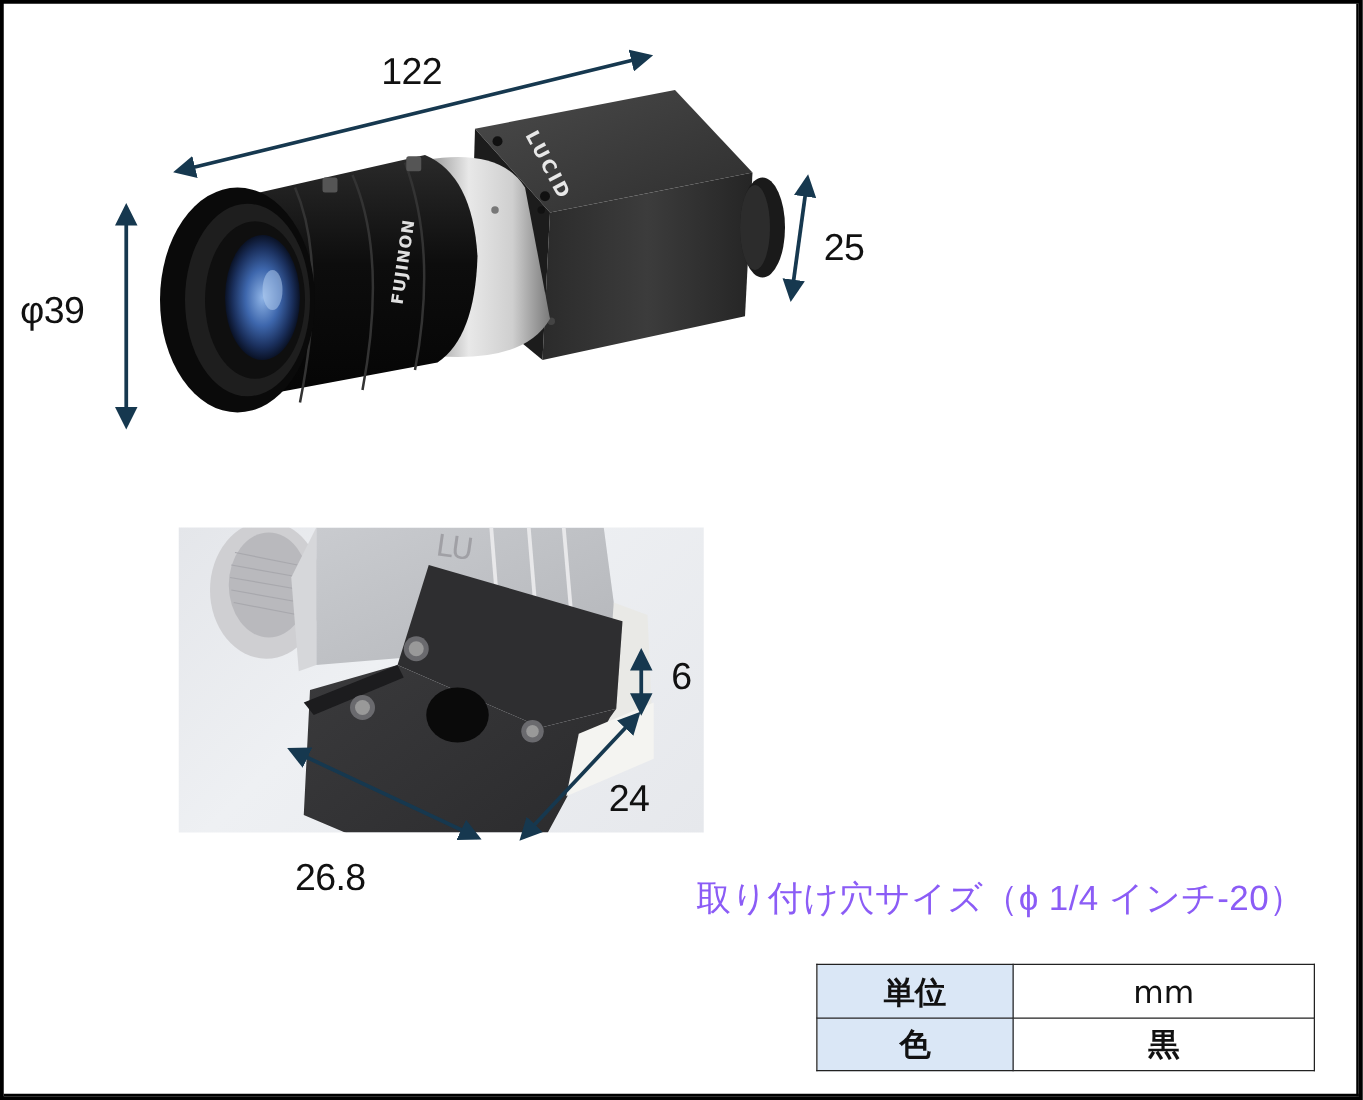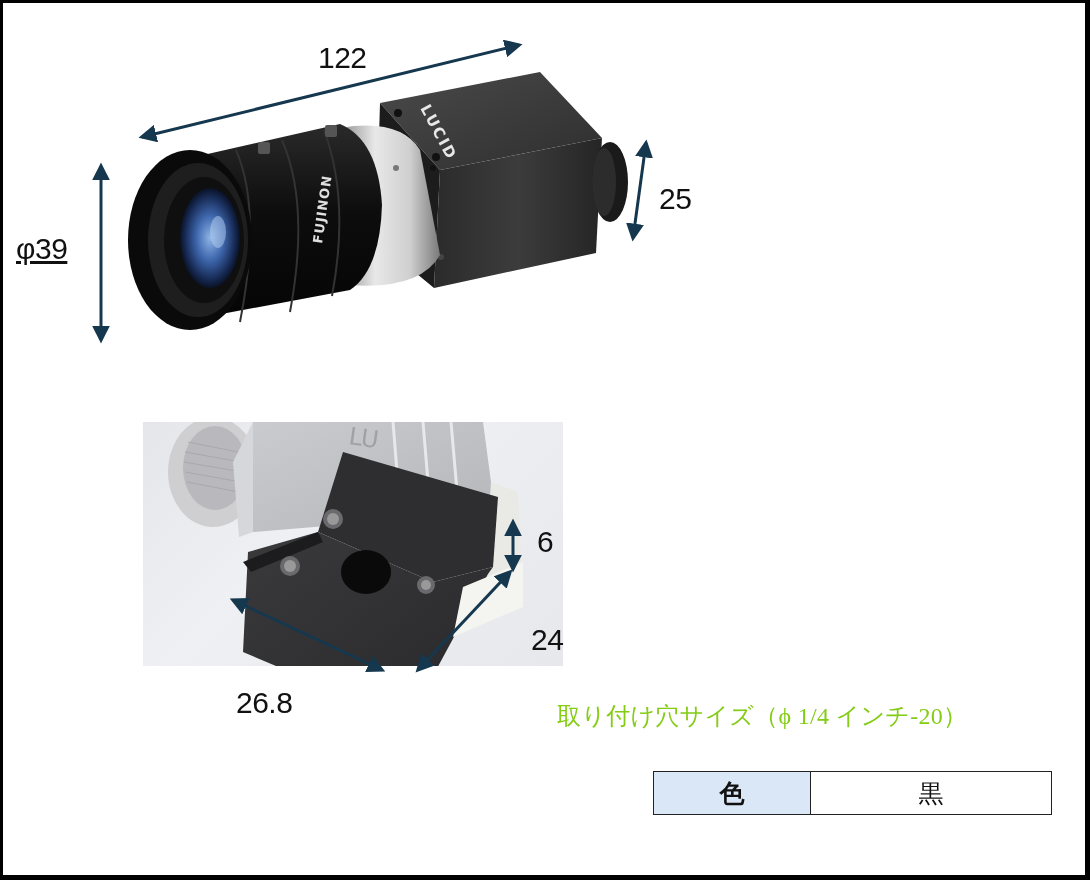--- a/index.html
+++ b/index.html
@@ -10,22 +10,22 @@
     background: #ffffff; border-right: 2px solid #000; border-bottom: 2px solid #000;
   }
   .dim-label { position: absolute; font-size: 30px; color: #111; line-height: 1; letter-spacing: -0.5px; }
   .photo-top { position: absolute; left: 0; top: 0; width: 1090px; height: 400px; }
   .photo-bottom {
     position: absolute; left: 143px; top: 422px; width: 420px; height: 244px;
     background: linear-gradient(135deg, #e4e6ea 0%, #eef0f3 40%, #e6e8ec 100%);
     overflow: hidden;
   }
   .caption {
-    position: absolute; left: 557px; top: 700px; font-size: 24px; color: #84cc16;
-    font-family: Liberation Serif, serif; letter-spacing: 0.3px; white-space: nowrap;
+    position: absolute; left: 557px; top: 700px; font-size: 28px; color: #8b5cf6;
+    font-family: Liberation Sans, sans-serif; letter-spacing: 0.3px; white-space: nowrap;
   }
   table.spec {
     position: absolute; left: 653px; top: 771px; width: 399px; border-collapse: collapse;
     font-family: "DejaVu Sans", sans-serif;
   }
   table.spec td { border: 1.5px solid #222; height: 43px; text-align: center; font-size: 25px; color: #111; }
   table.spec td.key { width: 157px; background: #dae7f6; font-weight: bold; }
   table.spec td.val { background: #fff; }
   table.spec tr:nth-child(2) td.val { font-weight: bold; }
   table.spec tr:nth-child(2) td { height: 42px; }
@@ -109,22 +109,22 @@
     <ellipse cx="204" cy="240" rx="40" ry="63" fill="#0f0f0f"></ellipse>
     <ellipse cx="210" cy="238" rx="30" ry="50" fill="url(#glass)"></ellipse>
     <ellipse cx="218" cy="232" rx="8" ry="16" fill="#b8d2f2" opacity="0.5"></ellipse>
   </g>
 
   <line x1="142" y1="137" x2="519" y2="45" stroke="#16384f" stroke-width="3" marker-start="url(#ah)" marker-end="url(#ah)"></line>
   <line x1="101" y1="166" x2="101" y2="340" stroke="#16384f" stroke-width="3" marker-start="url(#ah)" marker-end="url(#ah)"></line>
   <line x1="646" y1="143" x2="633" y2="238" stroke="#16384f" stroke-width="3" marker-start="url(#ah)" marker-end="url(#ah)"></line>
 </svg>
 
-<div class="dim-label" style="left:318px; top:43px;text-align:right;">122</div>
-<div class="dim-label" style="left:16px; top:234px;text-decoration:underline;">φ39</div>
+<div class="dim-label" style="left:305px; top:43px;text-align:right;">122</div>
+<div class="dim-label" style="left:16px; top:234px;">φ39</div>
 <div class="dim-label" style="left:659px; top:184px;">25</div>
 
 <div class="photo-bottom">
   <svg width="420" height="244" viewBox="0 0 420 244">
     <defs>
       <linearGradient id="grayBody" x1="0" y1="0" x2="1" y2="1">
         <stop offset="0" stop-color="#c9cbcf"></stop>
         <stop offset="1" stop-color="#b4b6ba"></stop>
       </linearGradient>
       <linearGradient id="plateFace" x1="0" y1="0" x2="1" y2="1">
@@ -178,24 +178,28 @@
       <path d="M0,0 L10,5 L0,10 z" fill="#16384f"></path>
     </marker>
   </defs>
   <line x1="233" y1="600" x2="382" y2="670" stroke="#16384f" stroke-width="3" marker-start="url(#ah2)" marker-end="url(#ah2)"></line>
   <line x1="513" y1="522" x2="513" y2="569" stroke="#16384f" stroke-width="3" marker-start="url(#ah2)" marker-end="url(#ah2)"></line>
   <line x1="510" y1="572" x2="418" y2="670" stroke="#16384f" stroke-width="3" marker-start="url(#ah2)" marker-end="url(#ah2)"></line>
 </svg>
 
 <div class="dim-label" style="left:236px; top:648px;margin-top:40px;">26.8</div>
 <div class="dim-label" style="left:537px; top:527px;">6</div>
-<div class="dim-label" style="left:487px; top:625px;margin-left:44px;">24</div>
+<div class="dim-label" style="left:487px; top:625px;">24</div>
 
 <div class="caption">取り付け穴サイズ（ϕ 1/4 インチ-20）</div>
 
 <table class="spec">
   <tbody>
+    <tr>
+      <td class="key">単位</td>
+      <td class="val">mm</td>
+    </tr>
     <tr>
       <td class="key">色</td>
       <td class="val">黒</td>
     </tr>
   </tbody>
 </table>
 
 </body></html>

